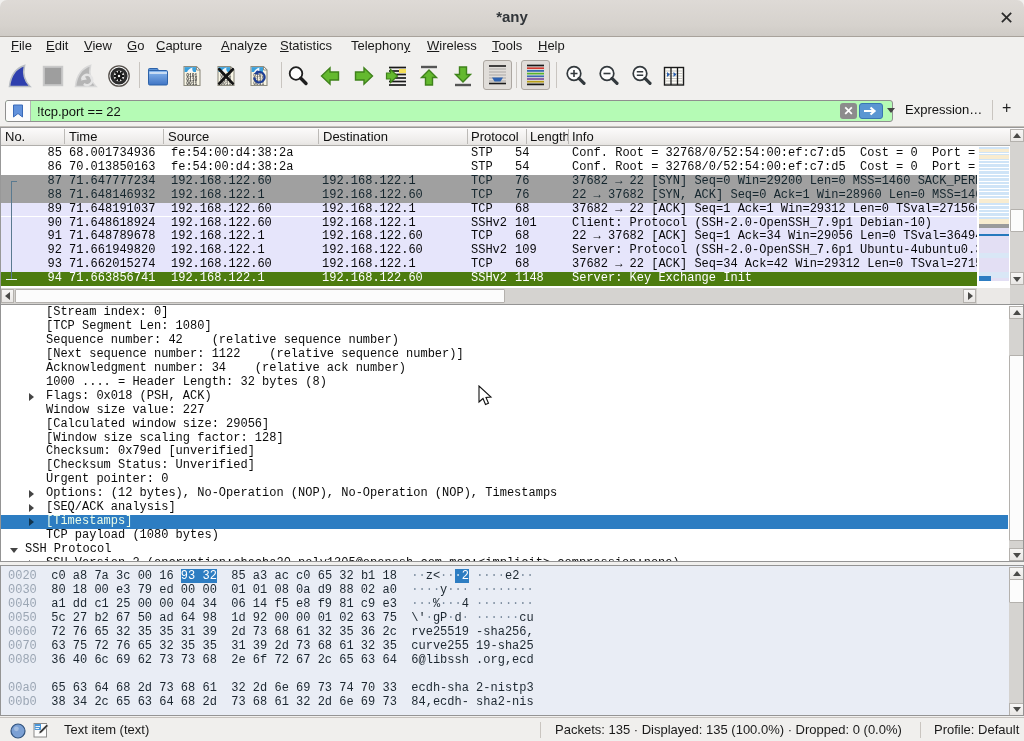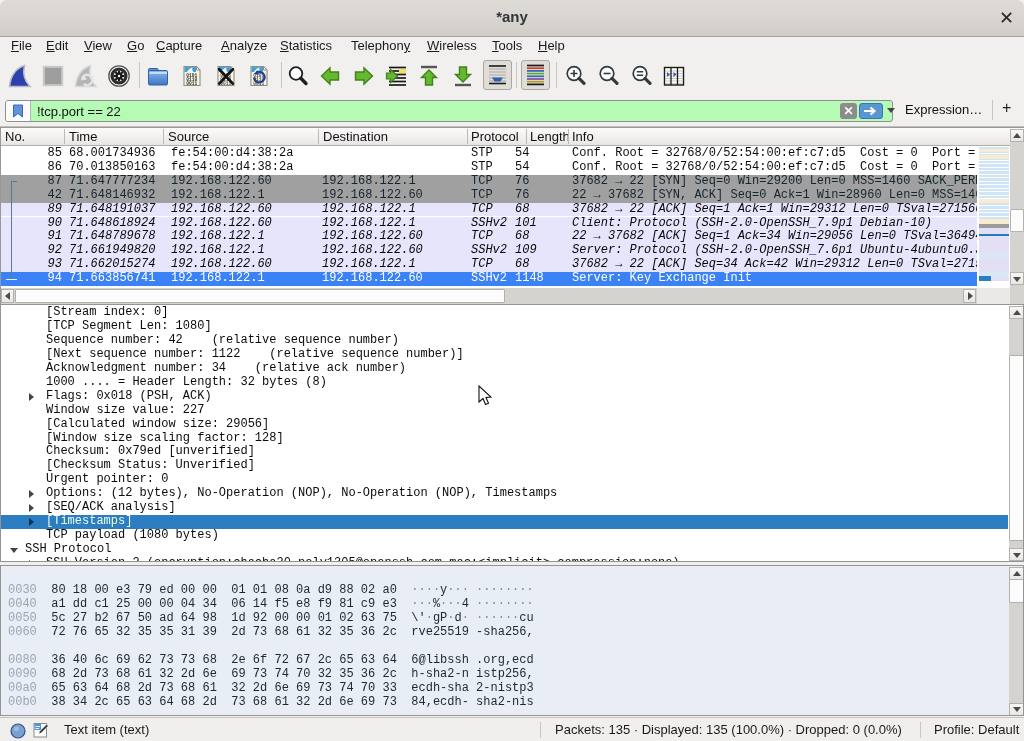--- a/index.html
+++ b/index.html
@@ -41,22 +41,22 @@
 .pr span{position:absolute;top:0;}
 .cn{left:0;width:61px;text-align:right;}
 .ct{left:68px;}
 .cs{left:170px;}
 .cd{left:321px;}
 .cp{left:470px;}
 .cl{left:514px;width:48px;}
 .ci{left:571px;}
 .rw{background:#fff;color:#0c0c0c;text-decoration:underline;}
 .rg{background:#a0a0a0;color:#15262e;}
-.rl{background:#e6e5fb;color:#08080a;font-style:italic;}
-.rsel{background:#3b82f6;color:#fff;}
+.rl{background:#e6e5fb;color:#08080a;}
+.rsel{background:#4d7c0f;color:#fff;}
 
 .sbv{position:absolute;background:#d5d3d0;}
 .sbtn{position:absolute;background:linear-gradient(180deg,#f7f6f5,#e9e7e5);border:1px solid #b4b1ad;box-sizing:border-box;}
 .sthumb{position:absolute;background:#fcfcfc;border:1px solid #b4b1ad;box-sizing:border-box;border-radius:1px;}
 .arr{position:absolute;width:0;height:0;}
 
 #dpane{left:0;top:304px;width:1024px;height:258px;background:#fff;border:1px solid #949494;box-sizing:border-box;overflow:hidden;}
 .dl{position:absolute;left:0;width:1007px;height:13.9px;line-height:13.9px;color:#0b0b0b;}
 .tri{position:absolute;width:0;height:0;border-top:4px solid transparent;border-bottom:4px solid transparent;border-left:5px solid #444;top:3px;}
 .trid{position:absolute;width:0;height:0;border-left:4px solid transparent;border-right:4px solid transparent;border-top:5px solid #444;top:5px;}
@@ -288,21 +288,21 @@
     <div class="hsep" style="left:63px"></div>
       <div class="hsep" style="left:162px"></div>
       <div class="hsep" style="left:317px"></div>
       <div class="hsep" style="left:466px"></div>
       <div class="hsep" style="left:525px"></div>
       <div class="hsep" style="left:567px"></div>
   </div>
   <div class="pr rw mono" style="top:19px"><span class="cn">85</span><span class="ct">68.001734936</span><span class="cs">fe:54:00:d4:38:2a</span><span class="cp">STP</span><span class="cl">54</span><span class="ci">Conf. Root = 32768/0/52:54:00:ef:c7:d5  Cost = 0  Port = 0x8003</span></div>
   <div class="pr rw mono" style="top:32.9px"><span class="cn">86</span><span class="ct">70.013850163</span><span class="cs">fe:54:00:d4:38:2a</span><span class="cp">STP</span><span class="cl">54</span><span class="ci">Conf. Root = 32768/0/52:54:00:ef:c7:d5  Cost = 0  Port = 0x8003</span></div>
   <div class="pr rg mono" style="top:46.8px"><span class="cn">87</span><span class="ct">71.647777234</span><span class="cs">192.168.122.60</span><span class="cd">192.168.122.1</span><span class="cp">TCP</span><span class="cl">76</span><span class="ci">37682 → 22 [SYN] Seq=0 Win=29200 Len=0 MSS=1460 SACK_PERM=1 TSval=2715662241 TSecr=0 WS=128</span></div>
-  <div class="pr rg mono" style="top:60.7px"><span class="cn">42</span><span class="ct">71.648146932</span><span class="cs">192.168.122.1</span><span class="cd">192.168.122.60</span><span class="cp">TCP</span><span class="cl">76</span><span class="ci">22 → 37682 [SYN, ACK] Seq=0 Ack=1 Win=28960 Len=0 MSS=1460 SACK_PERM=1 TSval=3649456739 TS</span></div>
+  <div class="pr rg mono" style="top:60.7px"><span class="cn">88</span><span class="ct">71.648146932</span><span class="cs">192.168.122.1</span><span class="cd">192.168.122.60</span><span class="cp">TCP</span><span class="cl">76</span><span class="ci">22 → 37682 [SYN, ACK] Seq=0 Ack=1 Win=28960 Len=0 MSS=1460 SACK_PERM=1 TSval=3649456739 TS</span></div>
   <div class="pr rl mono" style="top:74.6px"><span class="cn">89</span><span class="ct">71.648191037</span><span class="cs">192.168.122.60</span><span class="cd">192.168.122.1</span><span class="cp">TCP</span><span class="cl">68</span><span class="ci">37682 → 22 [ACK] Seq=1 Ack=1 Win=29312 Len=0 TSval=2715662345 TSecr=3649456739</span></div>
   <div class="pr rl mono" style="top:88.5px"><span class="cn">90</span><span class="ct">71.648618924</span><span class="cs">192.168.122.60</span><span class="cd">192.168.122.1</span><span class="cp">SSHv2</span><span class="cl">101</span><span class="ci">Client: Protocol (SSH-2.0-OpenSSH_7.9p1 Debian-10)</span></div>
   <div class="pr rl mono" style="top:102.4px"><span class="cn">91</span><span class="ct">71.648789678</span><span class="cs">192.168.122.1</span><span class="cd">192.168.122.60</span><span class="cp">TCP</span><span class="cl">68</span><span class="ci">22 → 37682 [ACK] Seq=1 Ack=34 Win=29056 Len=0 TSval=3649456752 TSecr=2715662345</span></div>
   <div class="pr rl mono" style="top:116.3px"><span class="cn">92</span><span class="ct">71.661949820</span><span class="cs">192.168.122.1</span><span class="cd">192.168.122.60</span><span class="cp">SSHv2</span><span class="cl">109</span><span class="ci">Server: Protocol (SSH-2.0-OpenSSH_7.6p1 Ubuntu-4ubuntu0.3)</span></div>
   <div class="pr rl mono" style="top:130.2px"><span class="cn">93</span><span class="ct">71.662015274</span><span class="cs">192.168.122.60</span><span class="cd">192.168.122.1</span><span class="cp">TCP</span><span class="cl">68</span><span class="ci">37682 → 22 [ACK] Seq=34 Ack=42 Win=29312 Len=0 TSval=2715662358 TSecr=3649456752</span></div>
   <div class="pr rsel mono" style="top:144.1px"><span class="cn">94</span><span class="ct">71.663856741</span><span class="cs">192.168.122.1</span><span class="cd">192.168.122.60</span><span class="cp">SSHv2</span><span class="cl">1148</span><span class="ci">Server: Key Exchange Init</span></div>
 
   <div class="abs" style="left:10px;top:53px;width:1px;height:98px;background:#5a7a90"></div>
   <div class="abs" style="left:10px;top:53px;width:6px;height:1px;background:#5a7a90"></div>
   <div class="abs" style="left:5px;top:150.5px;width:11px;height:1px;background:#eaf2f8"></div>
@@ -359,26 +359,27 @@
   <div class="dl mono" style="top:237.7px;left:24px"><i class="trid" style="left:-15px"></i>SSH Protocol</div>
   <div class="dl mono" style="top:251.6px;left:45px"><i class="tri" style="left:-17px"></i>SSH Version 2 (encryption:chacha20-poly1305@openssh.com mac:&lt;implicit&gt; compression:none)</div>
   <div class="sbv" style="left:1008px;top:1px;width:15px;height:256px"></div>
   <div class="sbtn" style="left:1008px;top:1px;width:15px;height:13px"></div>
   <div class="arr" style="left:1012px;top:5px;border-left:4px solid transparent;border-right:4px solid transparent;border-bottom:5px solid #4a4a48"></div>
   <div class="sbtn" style="left:1008px;top:243px;width:15px;height:13px"></div>
   <div class="arr" style="left:1012px;top:248px;border-left:4px solid transparent;border-right:4px solid transparent;border-top:5px solid #4a4a48"></div>
   <div class="sthumb" style="left:1008px;top:50px;width:15px;height:186px"></div>
 </div>
 <div class="abs" id="bpane">
+  <div class="bl mono" style="top:4.4px"><span class="boff">0020</span>  c0 a8 7a 3c 00 16 <span class="bhl">93 32</span>  85 a3 ac c0 65 32 b1 18  <span class="bdot">··</span>z&lt;<span class="bdot">··</span><span class="bhl"><span style="color:#cfe3f2">·</span>2</span> <span class="bdot">····</span>e2<span class="bdot">··</span></div>
   <div class="bl mono" style="top:18.3px"><span class="boff">0030</span>  80 18 00 e3 79 ed 00 00  01 01 08 0a d9 88 02 a0  <span class="bdot">····</span>y<span class="bdot">···</span> <span class="bdot">········</span></div>
   <div class="bl mono" style="top:32.2px"><span class="boff">0040</span>  a1 dd c1 25 00 00 04 34  06 14 f5 e8 f9 81 c9 e3  <span class="bdot">···</span>%<span class="bdot">···</span>4 <span class="bdot">········</span></div>
   <div class="bl mono" style="top:46.1px"><span class="boff">0050</span>  5c 27 b2 67 50 ad 64 98  1d 92 00 00 01 02 63 75  \'<span class="bdot">·</span>gP<span class="bdot">·</span>d<span class="bdot">·</span> <span class="bdot">······</span>cu</div>
   <div class="bl mono" style="top:60px"><span class="boff">0060</span>  72 76 65 32 35 35 31 39  2d 73 68 61 32 35 36 2c  rve25519 -sha256,</div>
+  <div class="bl mono" style="top:73.9px"><span class="boff">0070</span>  63 75 72 76 65 32 35 35  31 39 2d 73 68 61 32 35  curve255 19-sha25</div>
   <div class="bl mono" style="top:87.8px"><span class="boff">0080</span>  36 40 6c 69 62 73 73 68  2e 6f 72 67 2c 65 63 64  6@libssh .org,ecd</div>
-  <div class="bl mono" style="top:101.7px"><span class="boff">0090</span>  68 2d 73 68 61 32 2d 6e  69 73 74 70 32 35 36 2c  h-sha2-n istp256,</div>
   <div class="bl mono" style="top:115.6px"><span class="boff">00a0</span>  65 63 64 68 2d 73 68 61  32 2d 6e 69 73 74 70 33  ecdh-sha 2-nistp3</div>
   <div class="bl mono" style="top:129.5px"><span class="boff">00b0</span>  38 34 2c 65 63 64 68 2d  73 68 61 32 2d 6e 69 73  84,ecdh- sha2-nis</div>
   <div class="sbv" style="left:1008px;top:1px;width:15px;height:149px"></div>
   <div class="sbtn" style="left:1008px;top:1px;width:15px;height:13px"></div>
   <div class="arr" style="left:1012px;top:5px;border-left:4px solid transparent;border-right:4px solid transparent;border-bottom:5px solid #4a4a48"></div>
   <div class="sbtn" style="left:1008px;top:137px;width:15px;height:13px"></div>
   <div class="arr" style="left:1012px;top:141px;border-left:4px solid transparent;border-right:4px solid transparent;border-top:5px solid #4a4a48"></div>
   <div class="sthumb" style="left:1008px;top:13px;width:15px;height:24px"></div>
 </div>
 <div class="abs" id="sbar">

